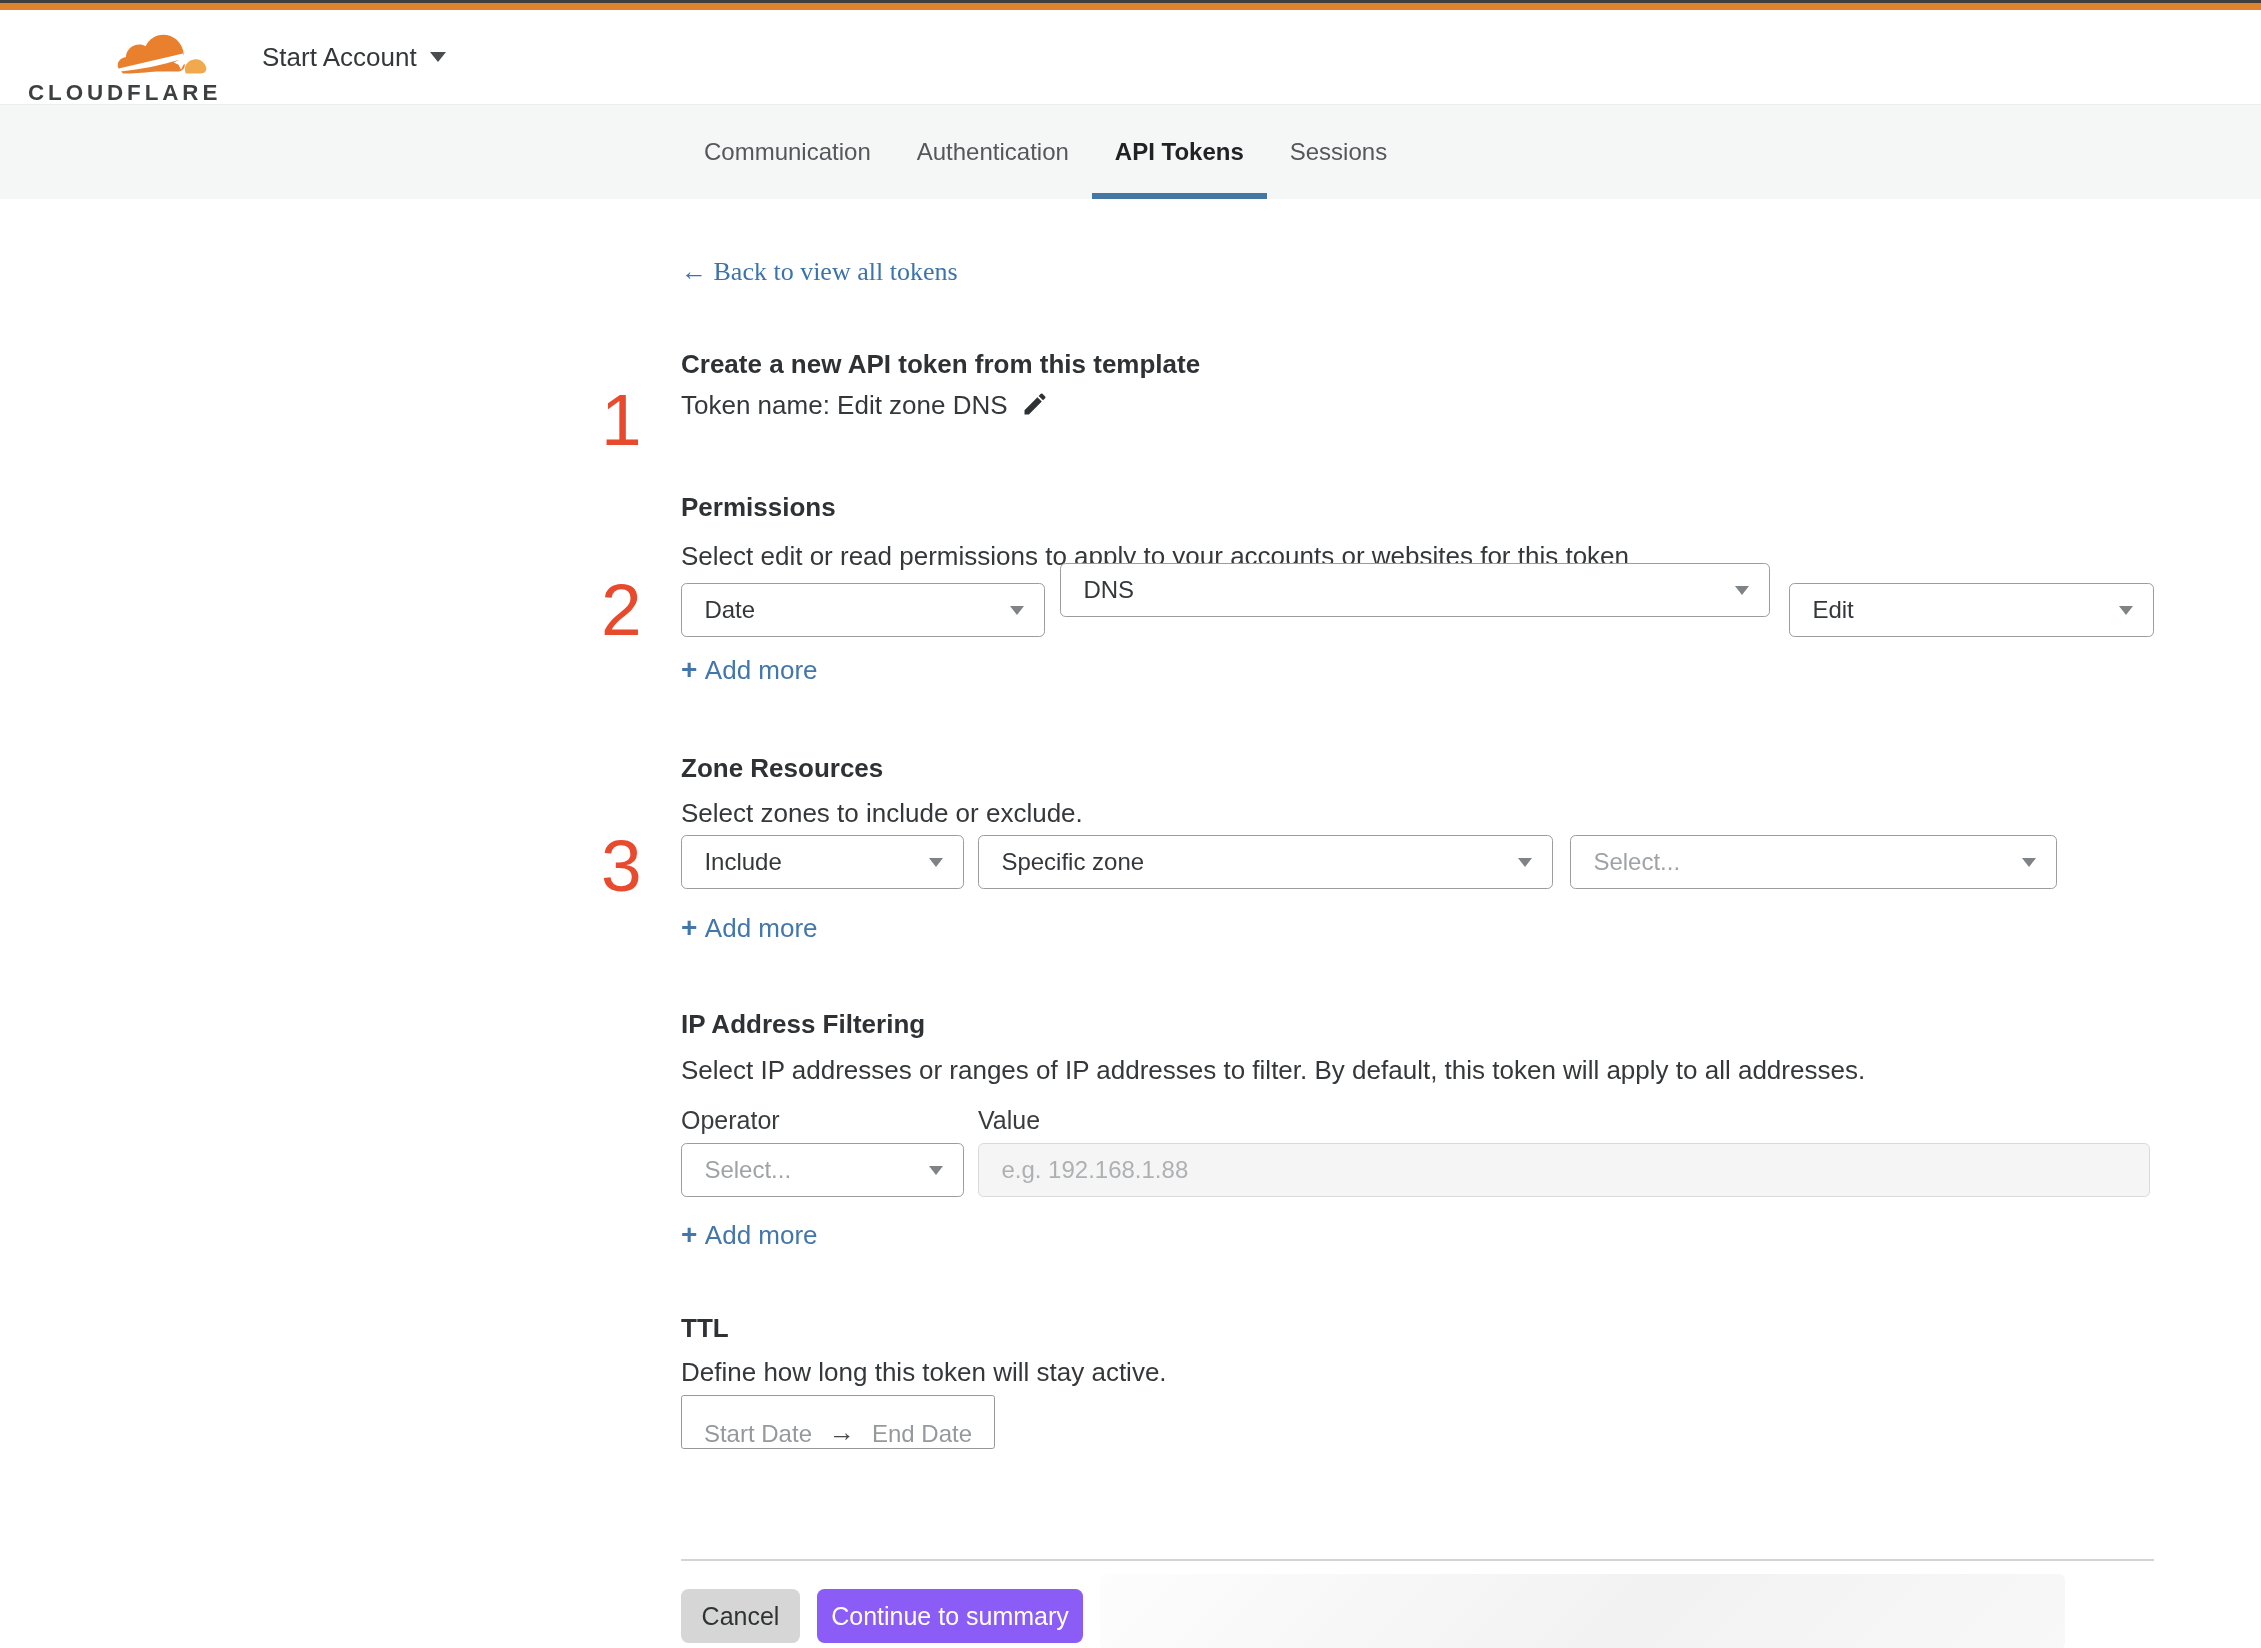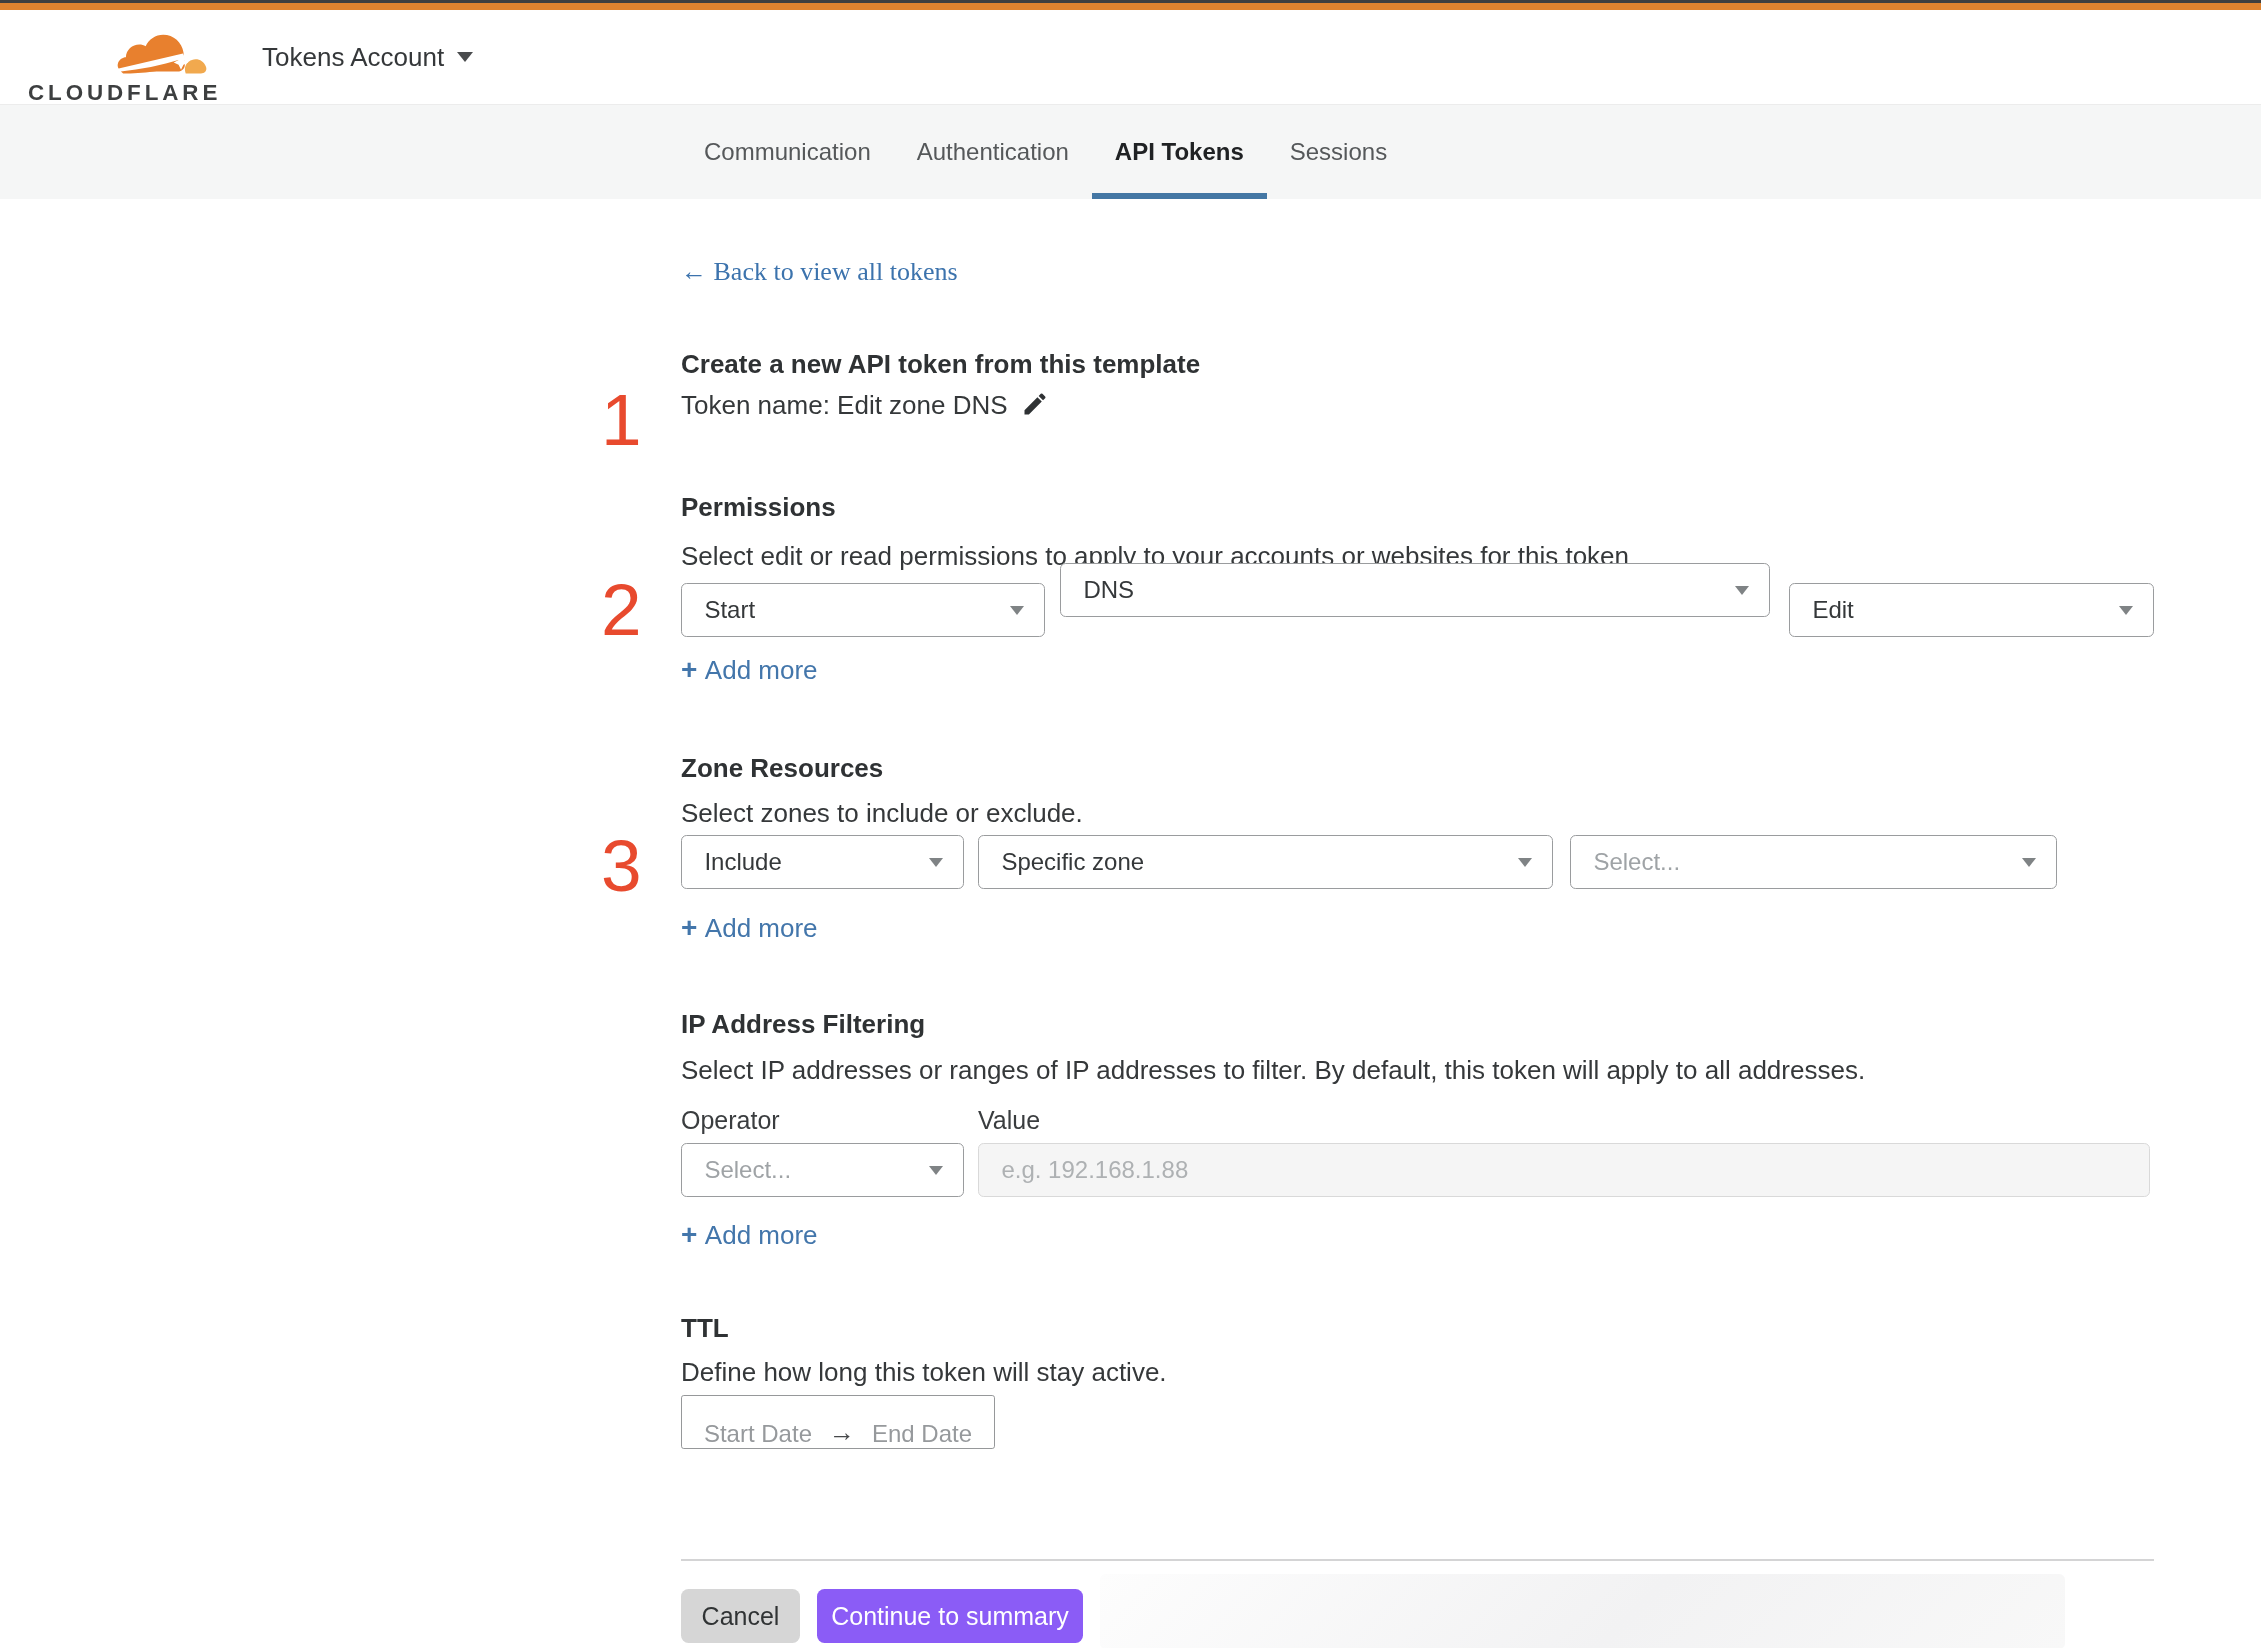--- a/index.html
+++ b/index.html
@@ -70,21 +70,21 @@
       <svg viewBox="0 0 100 50">
         <path fill="#e8802e" d="M10,44 c-6,0 -9,-5 -7,-10 c1.5,-3.5 5,-6 8.5,-6 c0.5,-8 7,-14 15,-14 c2.5,0 5,0.6 7,1.8 C37,8 44.5,3 53,3 c11.5,0 21,8.5 22.5,19.5 l1.5,13 c0.5,4.5 -3,8.5 -8,8.5 z"></path>
         <path fill="#ffffff" d="M0,41.5 L75,24 L78.5,31.5 L4,49 z"></path>
         <path fill="#e8802e" d="M6,44 c22,-2.5 45,-7 66,-13.5 l2.5,5.5 c-19,7.5 -45,10 -66,10 z"></path>
         <path fill="#f1a94e" d="M78,46 c-2.5,-6.5 0.5,-13 7,-15 c6.5,-2 13,1 15.5,7.5 c1.5,4 -1,7.5 -5.5,7.5 z"></path>
         <path fill="#ffffff" d="M76,33 l3,6 l-6,3 l6,3 l3,6 l3,-6 l6,-3 l-6,-3 l-3,-6 z" transform="translate(-1,-4) scale(0.9)"></path>
       </svg>
       <div class="wordmark">CLOUDFLARE</div>
     </div>
     <div class="account">
-      <span>Tokens Account</span>
+      <span>Start Account</span>
       <span class="caret"></span>
     </div>
   </div>
 
   <div class="nav">
     <div class="tabs">
       <div class="tab">
           <span>Communication</span>
         </div>
       <div class="tab">
@@ -109,21 +109,21 @@
   <div class="abs body-txt" style="left:681px;top:390px;">
     <span>Token name: Edit zone DNS</span><span class="pencil"><svg viewBox="0 0 24 24" width="28" height="28">
           <path fill="#2f3234" d="M3 17.25V21h3.75L17.81 9.94l-3.75-3.75L3 17.25zM20.71 7.04c.39-.39.39-1.02 0-1.41l-2.34-2.34a.9959.9959 0 0 0-1.41 0l-1.83 1.83 3.75 3.75 1.83-1.83z"></path>
         </svg></span>
   </div>
 
   <div class="stepnum" style="top:572px;">2</div>
   <div class="abs h-bold" style="left:681px;top:492px;">Permissions</div>
   <div class="abs body-txt" style="left:681px;top:541px;">Select edit or read permissions to apply to your accounts or websites for this token</div>
   <div class="dd" style="left:681px;top:583px;width:364px;">
-    <span>Start</span>
+    <span>Date</span>
     <span class="dd-caret"></span>
   </div>
   <div class="dd" style="left:1060px;top:563px;width:710px;">
     <span>DNS</span>
     <span class="dd-caret"></span>
   </div>
   <div class="dd" style="left:1789px;top:583px;width:365px;">
     <span>Edit</span>
     <span class="dd-caret"></span>
   </div>

